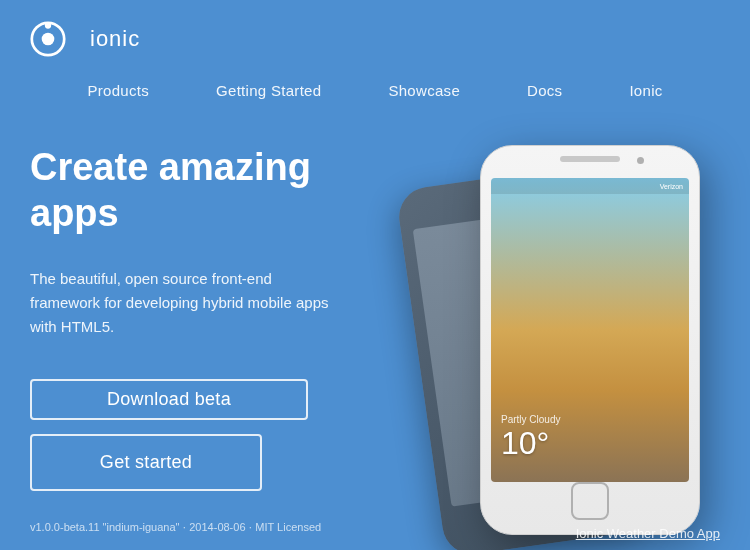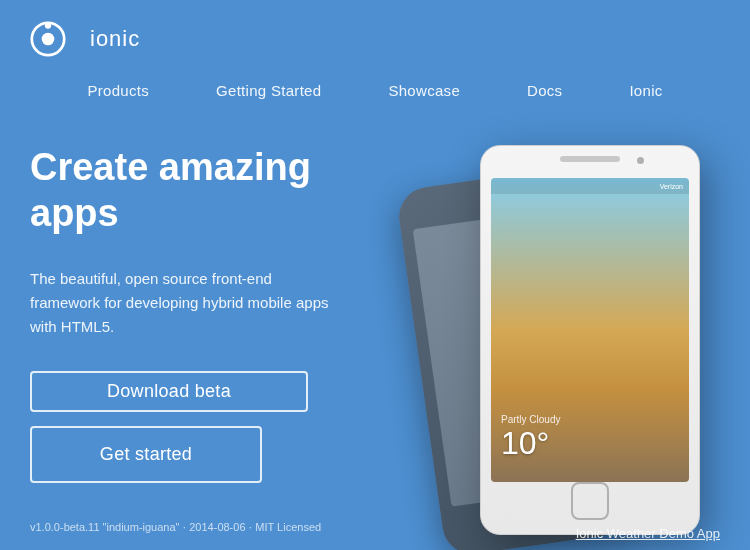--- a/index.html
+++ b/index.html
@@ -80,21 +80,21 @@
       margin-bottom: 31px;
       color: white;
     }
 
     .hero-desc {
       font-size: 15px;
       font-weight: 300;
       line-height: 1.6;
       color: rgba(255,255,255,0.9);
       max-width: 310px;
-      margin-bottom: 32px;
+      margin-bottom: 40px;
     }
 
     .btn-download {
       display: block;
       width: 278px;
       padding: 8px 20px;
       background: transparent;
       border: 2px solid rgba(255,255,255,0.85);
       border-radius: 4px;
       color: white;
@@ -159,21 +159,21 @@
       background: linear-gradient(180deg, #7a8a9a 0%, #6a7a8a 100%);
       border-radius: 4px;
     }
 
     
     .phone-front {
       position: absolute;
       width: 220px;
       height: 390px;
       background: linear-gradient(180deg, #f5f5f5, #e8e8e8);
-      border-radius: 20px;
+      border-radius: 32px;
       top: 10px;
       left: 90px;
       box-shadow: 8px 12px 40px rgba(0,0,0,0.35);
       border: 1px solid #d0d0d0;
     }
 
     .phone-front-top {
       position: absolute;
       top: 10px;
       left: 50%;

